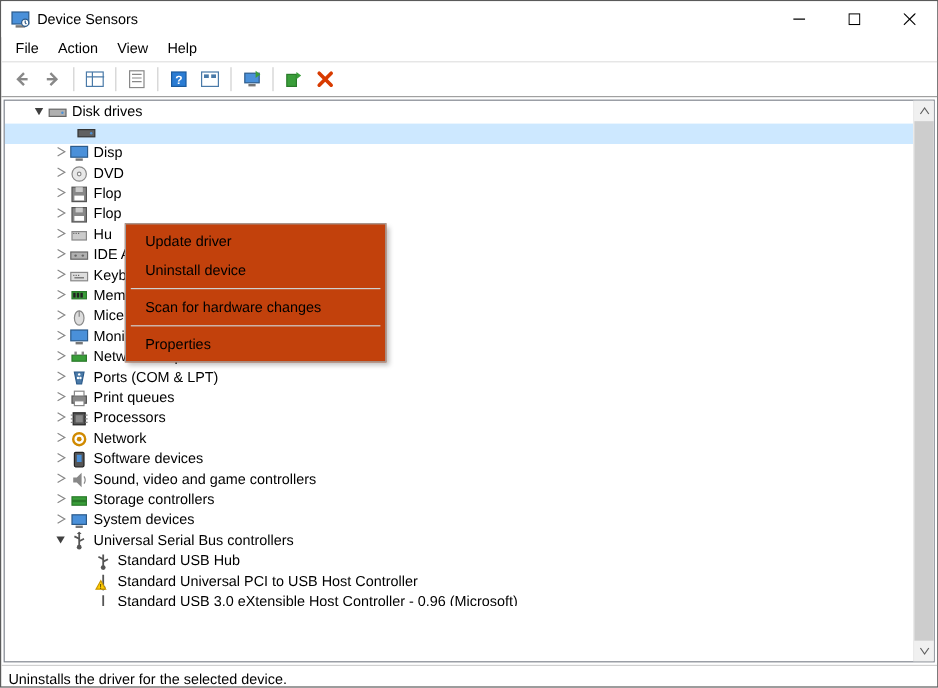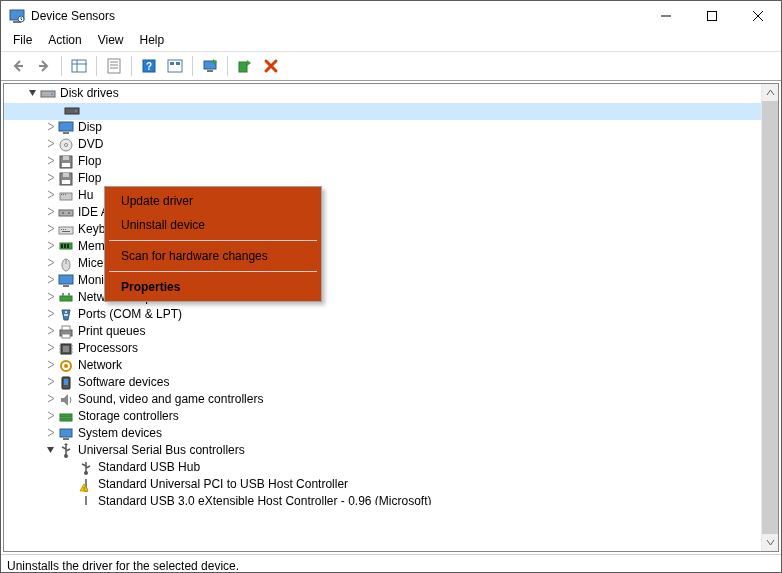--- a/index.html
+++ b/index.html
@@ -135,21 +135,21 @@
   }
   .ctx-item {
     padding: 5px 14px;
     font-size: 12px;
   }
   .ctx-sep {
     height: 1px;
     background: #d0d0d0;
     margin: 3px 2px;
   }
-  .ctx-bold { font-weight: bold; }
+  .ctx-bold { font-weight: normal; }
   .cutoff { overflow: hidden; }
 </style>
 </head>
 <body>
 
 <div class="titlebar">
   <svg class="app-icon" viewBox="0 0 16 16">
     <rect x="1" y="2" width="14" height="10" fill="#4a90d9" stroke="#2b5a8a"></rect>
     <rect x="4" y="13" width="8" height="2" fill="#777"></rect>
     <circle cx="12" cy="11" r="3" fill="#fff" stroke="#2b5a8a"></circle>

